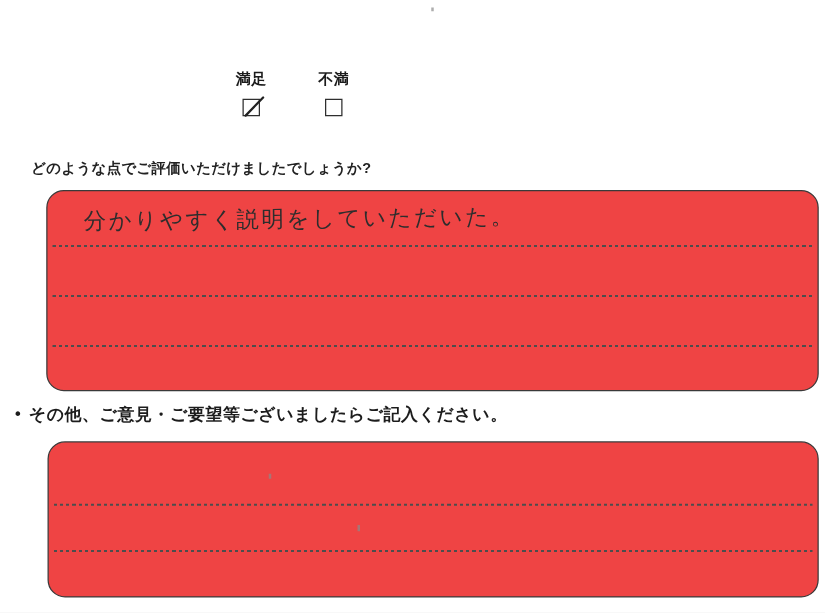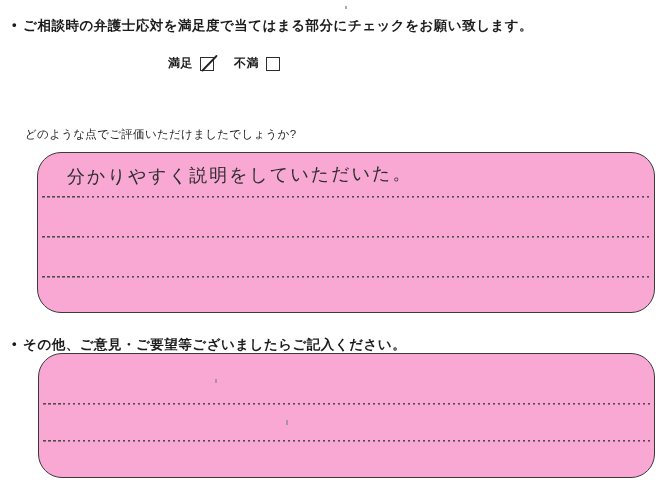--- a/index.html
+++ b/index.html
@@ -26,35 +26,35 @@
     display: inline-block;
     margin-right: 6px;
     font-size: 13px;
     transform: translateY(-1px);
   }
   .subheading {
     position: absolute;
     left: 25px;
     top: 127px;
     font-size: 11.5px;
-    font-weight: 400;
+    font-weight: 700;
     letter-spacing: 0.3px;
     color: #222;
     white-space: nowrap;
   }
   .rating-row {
     position: absolute;
     left: 168px;
     top: 55px;
     display: flex;
   }
   .opt {
     width: 66px;
     display: flex;
-    flex-direction: row;
+    flex-direction: column;
     align-items: center;
     gap: 7px;
   }
   .opt-label {
     font-size: 12px;
     font-weight: 700;
     letter-spacing: 0.5px;
     color: #1b1b1b;
     white-space: nowrap;
   }
@@ -63,22 +63,22 @@
     width: 14px;
     height: 14px;
     border: 1.6px solid #2e2e2e;
     background: #fff;
   }
   .checkbox .slash { display: none; position: absolute; left: -2px; top: -4px; overflow: visible; }
   .checkbox.checked .slash { display: block; }
   .answer-box {
     position: absolute;
     border: 1.6px solid #3a3a3a;
-    border-radius: 24px;
-    background: #f9a8d4;
+    border-radius: 14px;
+    background: #ef4444;
   }
   .box1 { left: 37px; top: 152px; width: 618px; height: 161px; }
   .box2 { left: 38px; top: 353px; width: 617px; height: 125px; }
   .dotline {
     position: absolute;
     left: 4px;
     right: 4px;
     height: 2px;
     background-image: repeating-linear-gradient(90deg, #4d4d4d 0 2.5px, transparent 2.5px 5px);
     background-size: auto 1.6px;
@@ -108,23 +108,20 @@
   }
   .speck-1 { left: 345px; top: 6px;  width: 2px; height: 3px; }
   .speck-2 { left: 215px; top: 379px; width: 2px; height: 4px; }
   .speck-3 { left: 286px; top: 420px; width: 1.5px; height: 5px; }
 </style>
 </head>
 <body>
 
 <div class="page">
 
-  <div class="heading" style="left:12px; top:17px;">
-    <span class="bullet">•</span><span>ご相談時の弁護士応対を満足度で当てはまる部分にチェックをお願い致します。</span>
-  </div>
 
   <div class="rating-row">
 
     <div class="opt">
       <span class="opt-label">満足</span>
       <span class="checkbox checked">
         <svg class="slash" width="20" height="20" viewBox="0 0 20 20">
           <line x1="3.5" y1="16.5" x2="17.5" y2="2" stroke="#222" stroke-width="1.8" stroke-linecap="round"></line>
         </svg>
       </span>
@@ -144,21 +141,21 @@
 
   <div class="subheading">どのような点でご評価いただけましたでしょうか?</div>
 
   <div class="answer-box box1">
     <div class="handwriting">分かりやすく説明をしていただいた。</div>
     <div class="dotline l1"></div>
     <div class="dotline l2"></div>
     <div class="dotline l3"></div>
   </div>
 
-  <div class="heading" style="left:12px; top:336px;text-align:right;">
+  <div class="heading" style="left:12px; top:323px;text-align:right;">
     <span class="bullet">•</span><span>その他、ご意見・ご要望等ございましたらご記入ください。</span>
   </div>
 
   <div class="answer-box box2">
     <div class="handwriting"></div>
     <div class="dotline l1"></div>
     <div class="dotline l2"></div>
   </div>
 
   <div class="speck speck-1"></div>

